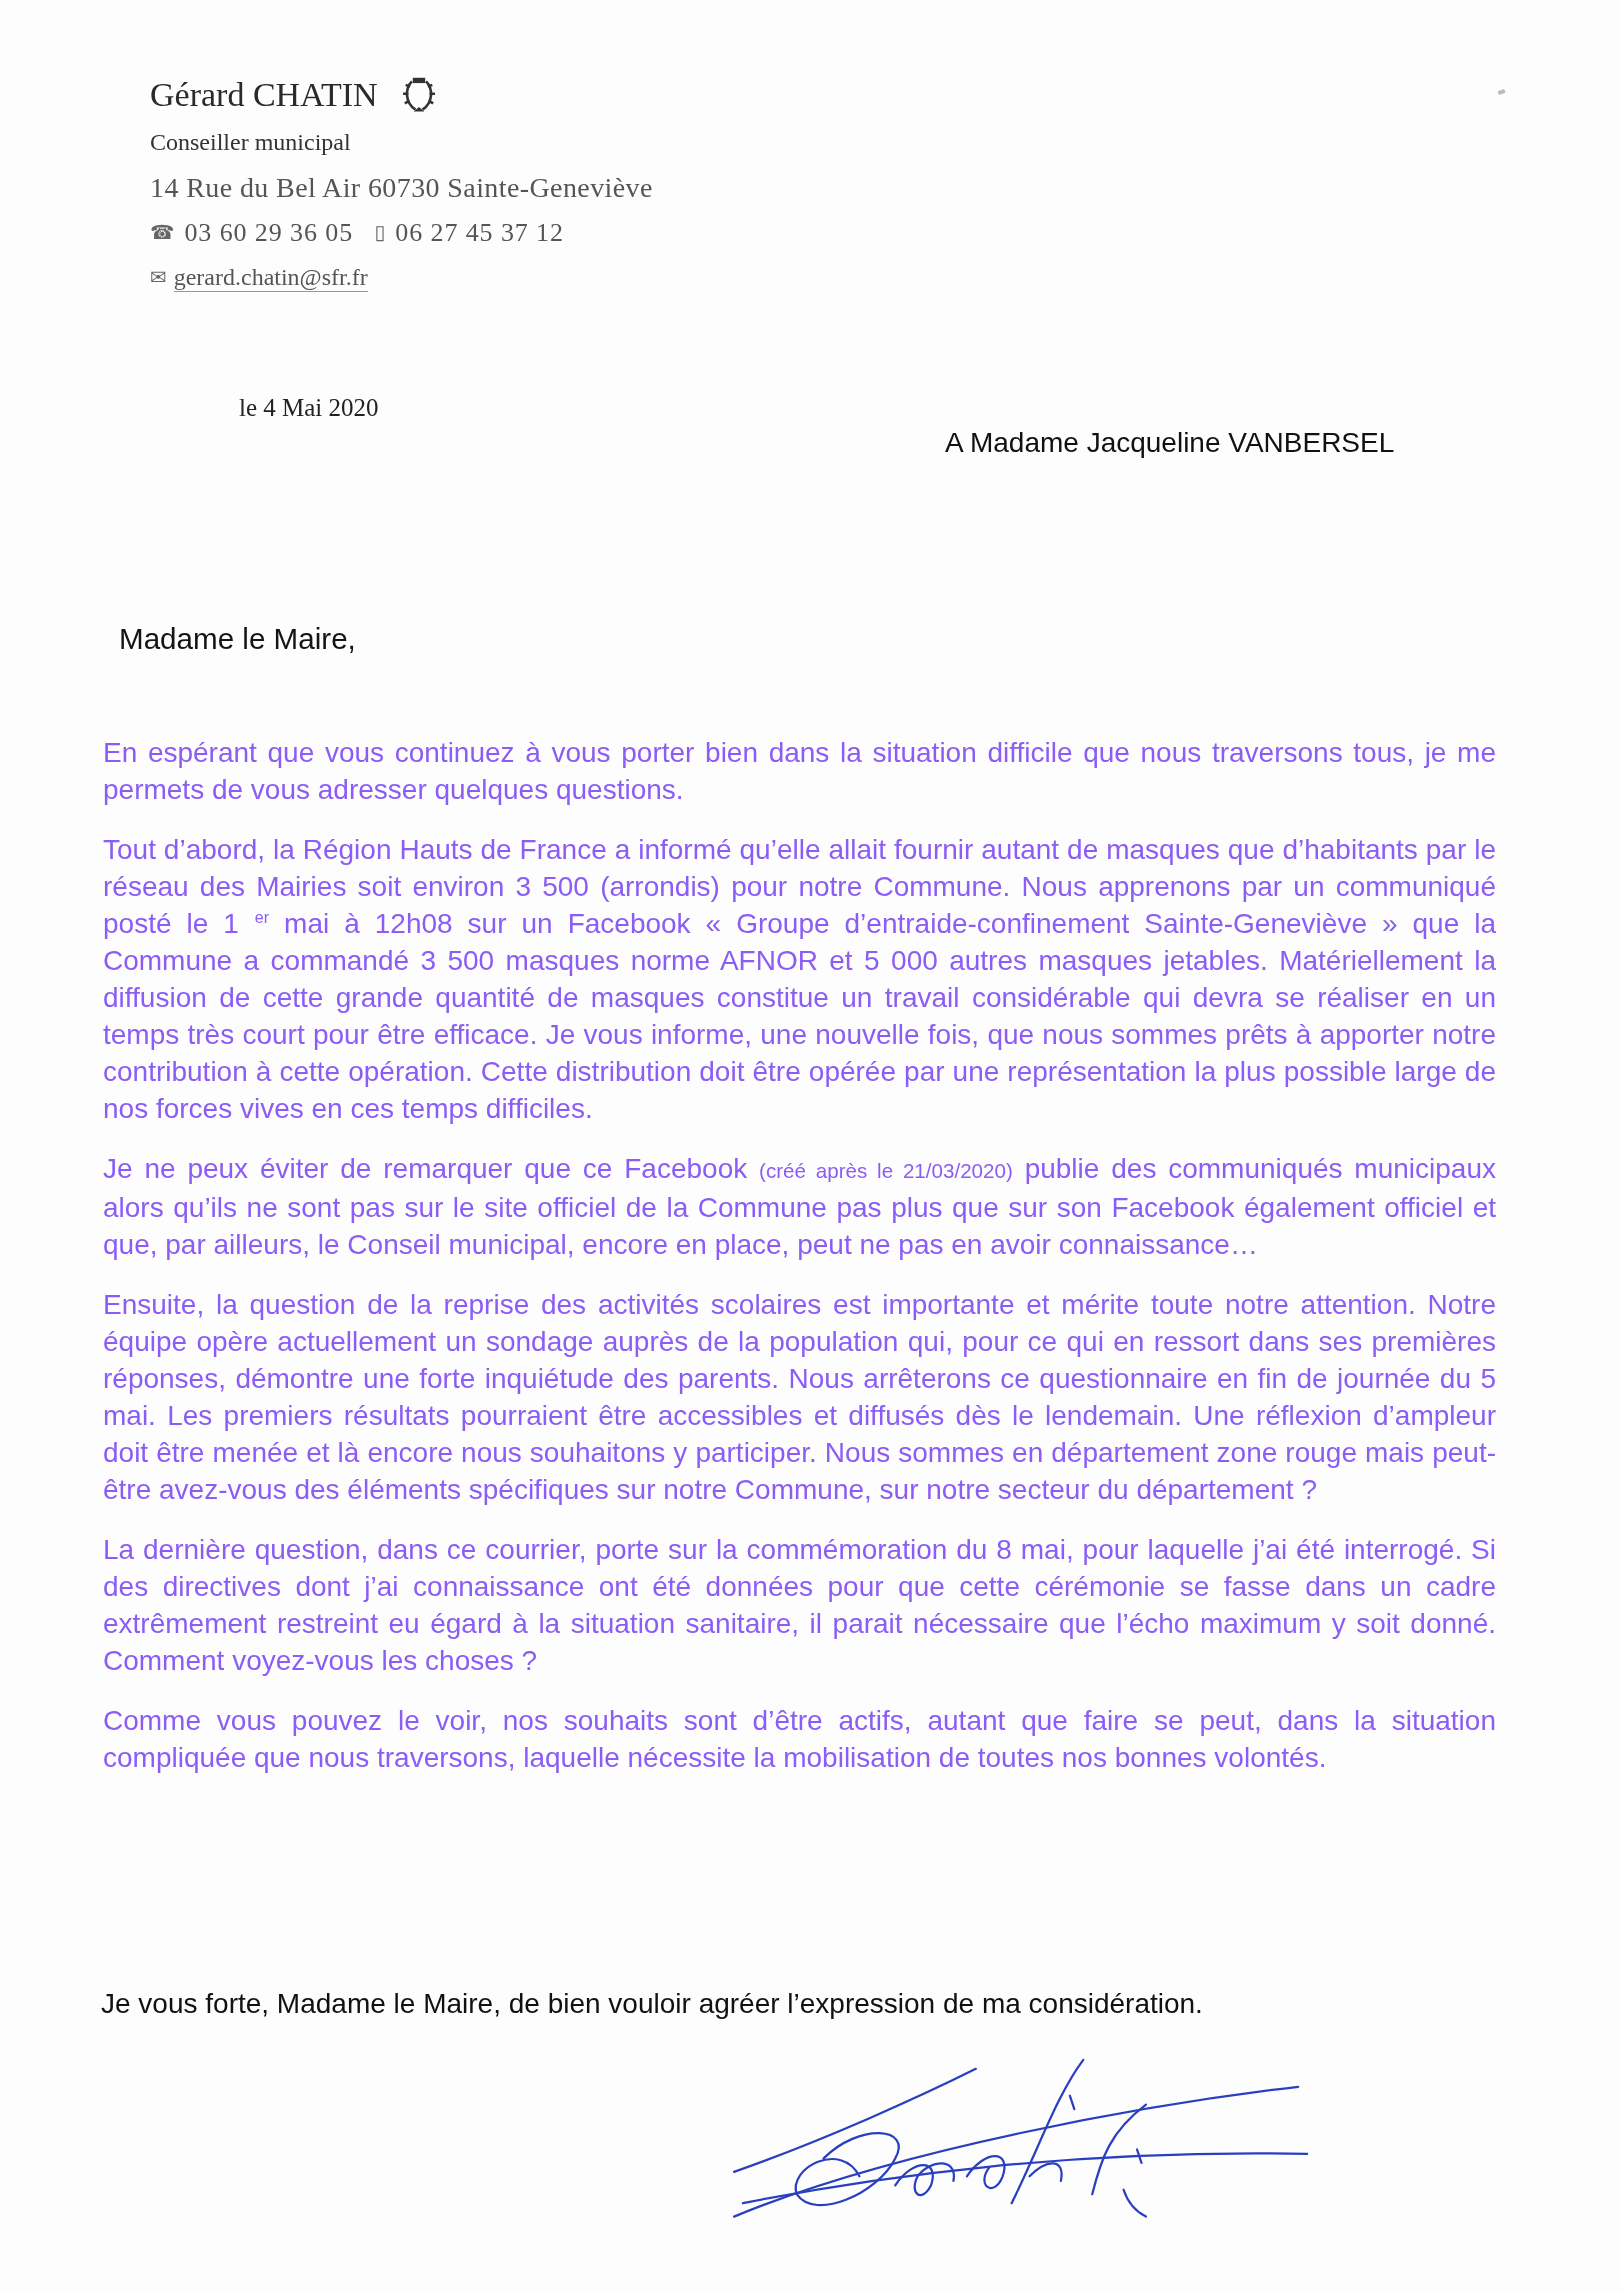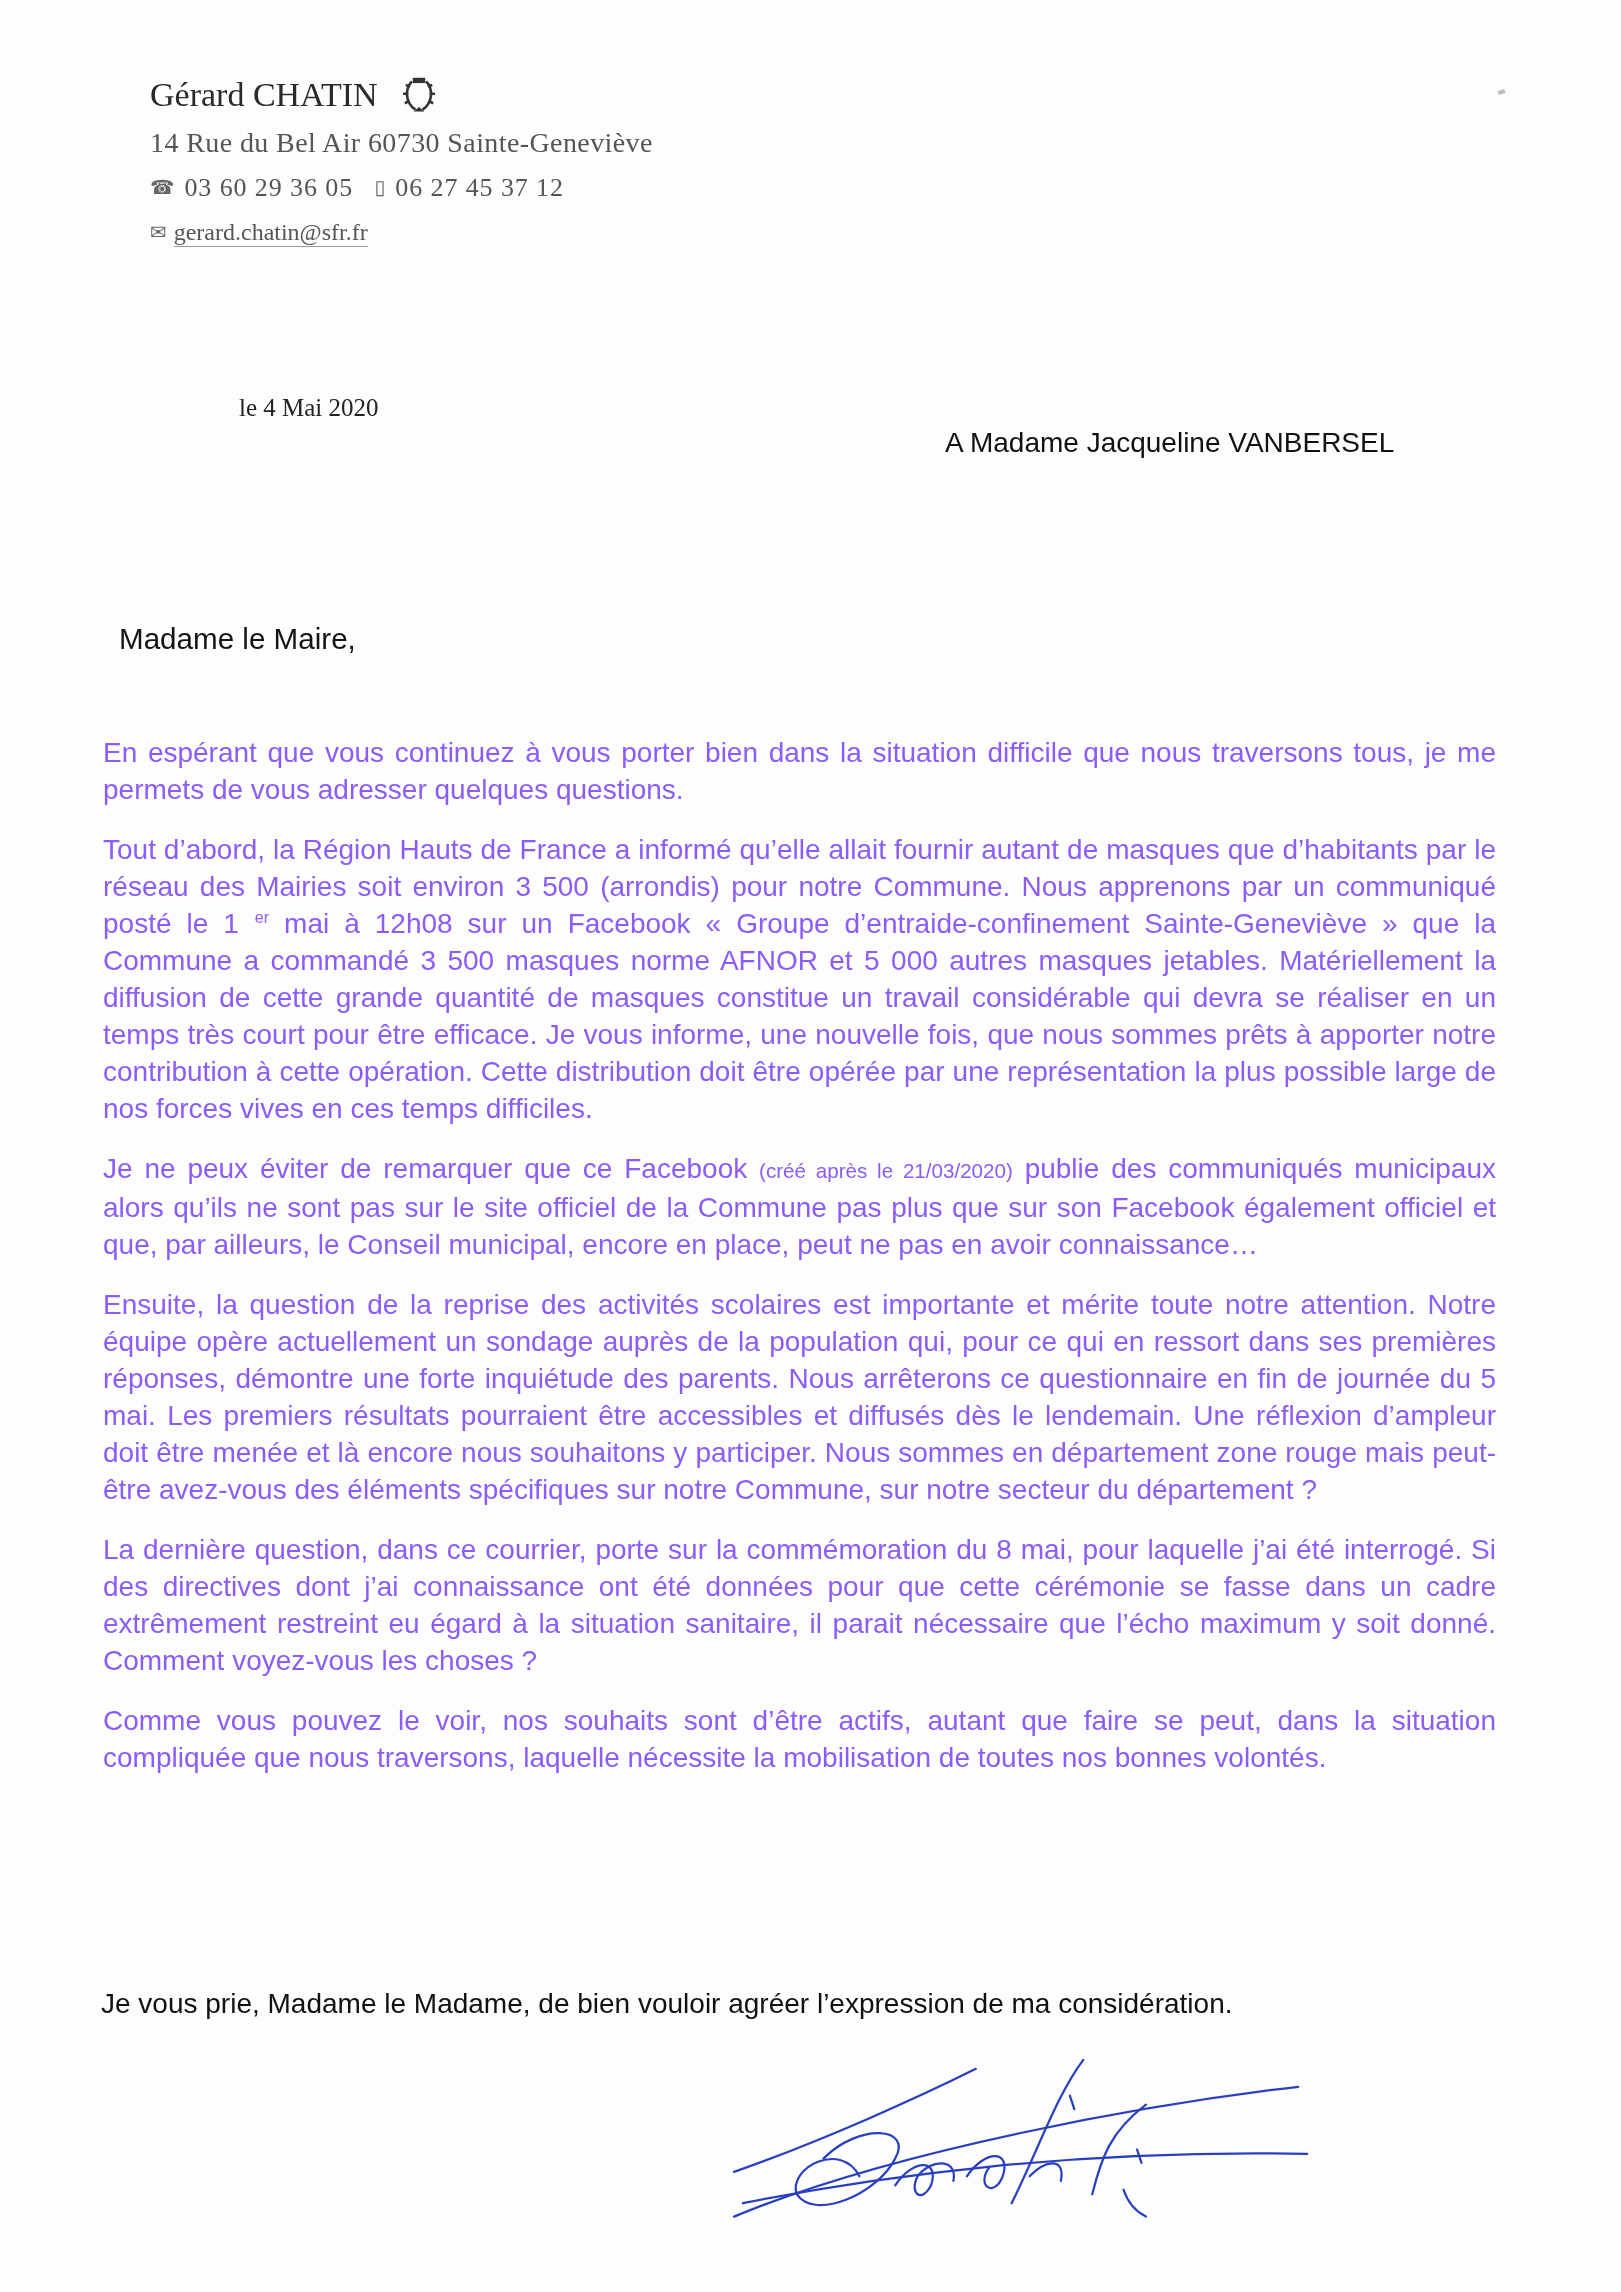--- a/index.html
+++ b/index.html
@@ -36,20 +36,21 @@
   <div class="h-name">
     <span>Gérard CHATIN</span>
     <svg class="laurel" viewBox="0 0 40 44">
       <path d="M12 6 C4 14 4 30 16 38" fill="none" stroke="#333" stroke-width="3"></path>
       <path d="M28 6 C36 14 36 30 24 38" fill="none" stroke="#333" stroke-width="3"></path>
       <path d="M10 12 l-5 -2 M8 20 l-6 0 M9 28 l-5 3 M30 12 l5 -2 M32 20 l6 0 M31 28 l5 3" stroke="#333" stroke-width="3"></path>
       <rect x="13" y="2" width="14" height="6" fill="#333"></rect>
       <path d="M14 40 l12 0 l-6 -5z" fill="#333"></path>
     </svg>
   </div>
+  <div class="h-line">Conseiller municipal</div>
   <div class="h-line addr">14 Rue du Bel Air 60730 Sainte-Geneviève</div>
   <div class="h-line phone">
     <span class="ico">☎</span>
     <span>03 60 29 36 05</span>
     <span class="ico" style="margin-left:12.5px;">▯</span>
     <span>06 27 45 37 12</span>
   </div>
   <div class="h-line mail">
     <span class="ico">✉</span>
     <span class="mail-text">gerard.chatin@sfr.fr</span>
@@ -66,21 +67,21 @@
 
 <div class="body sans">
   <p>En espérant que vous continuez à vous porter bien dans la situation difficile que nous traversons tous, je me permets de vous adresser quelques questions.</p>
   <p><span>Tout d’abord, la Région Hauts de France a informé qu’elle allait fournir autant de masques que d’habitants par le réseau des Mairies soit environ 3 500 (arrondis) pour notre Commune. Nous apprenons par un communiqué posté le 1</span><sup>er</sup><span> mai à 12h08 sur un Facebook « Groupe d’entraide-confinement Sainte-Geneviève » que  la Commune a commandé 3 500 masques norme AFNOR et 5 000 autres masques jetables. Matériellement la diffusion de cette grande quantité de masques constitue un travail considérable  qui devra se réaliser en un temps très court pour être efficace. Je vous informe, une nouvelle fois, que nous sommes prêts à apporter notre contribution à cette opération. Cette distribution doit être opérée par une représentation la plus possible large de nos forces vives en ces temps difficiles.</span></p>
   <p><span>Je ne peux éviter de remarquer que ce Facebook </span><span class="small">(créé après le 21/03/2020)</span><span> publie des communiqués municipaux alors qu’ils ne sont pas sur le site officiel de la Commune pas plus que sur son Facebook également officiel et que, par ailleurs, le Conseil municipal, encore en place, peut ne pas en avoir connaissance…</span></p>
   <p>Ensuite, la question de la reprise des activités scolaires est importante et mérite toute notre attention. Notre équipe opère actuellement un sondage auprès de la population qui, pour ce qui en ressort dans ses premières réponses, démontre une forte inquiétude des parents. Nous arrêterons ce questionnaire en fin de journée du 5 mai. Les premiers résultats pourraient être accessibles et diffusés dès le lendemain. Une réflexion d’ampleur doit être menée et là encore nous souhaitons y participer. Nous sommes en département zone rouge mais peut-être avez-vous des éléments spécifiques sur notre Commune, sur notre secteur du département ?</p>
   <p>La dernière question, dans ce courrier, porte sur la commémoration du 8 mai, pour laquelle j’ai été interrogé. Si des directives dont j’ai connaissance ont été données pour que cette cérémonie se fasse dans un cadre extrêmement restreint eu égard à la situation sanitaire, il parait nécessaire que l’écho maximum y soit donné. Comment voyez-vous les choses ?</p>
   <p>Comme vous  pouvez le voir, nos souhaits sont d’être actifs, autant que faire se peut, dans la situation compliquée que nous traversons, laquelle nécessite la mobilisation de toutes nos bonnes volontés.</p>
 </div>
 
-<div class="closing sans">Je vous prie, Madame le Madame, de bien vouloir agréer l’expression de ma considération.</div>
+<div class="closing sans">Je vous forte, Madame le Maire, de bien vouloir agréer l’expression de ma considération.</div>
 
 <svg class="signature" viewBox="0 0 720 220">
   <g fill="none" stroke="#2a3fc0" stroke-width="2.5" stroke-linecap="round">
     <path d="M20 145 C120 110 230 60 290 30"></path>
     <path d="M20 195 C200 120 480 70 650 50"></path>
     <path d="M30 180 C180 150 400 120 660 125"></path>
     <path d="M120 130 C160 90 220 95 200 130 C180 170 110 200 90 170 C80 140 140 110 160 150"></path>
     <path d="M200 160 C220 130 250 130 240 160 C230 180 215 170 225 150 C240 130 270 130 265 155"></path>
     <path d="M280 150 C300 120 330 120 320 150 C310 175 290 160 305 140"></path>
     <path d="M330 180 C360 120 380 60 410 20"></path>

